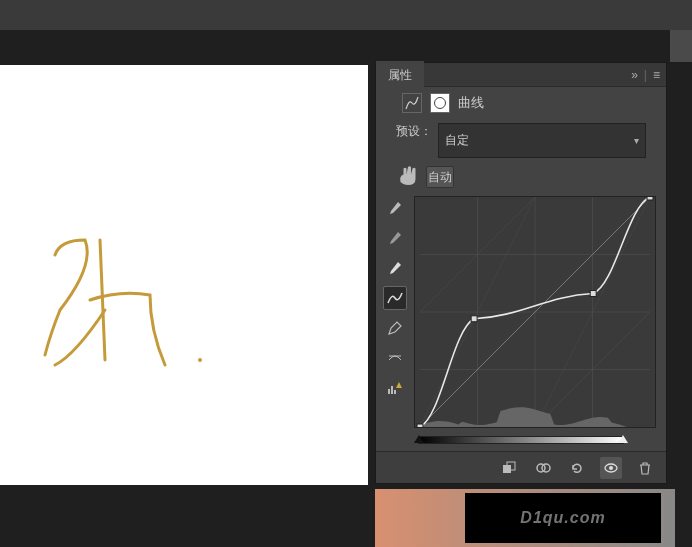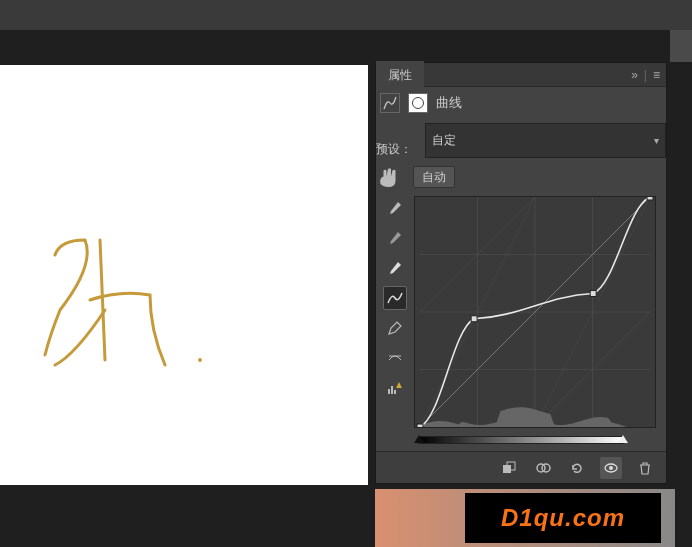--- a/index.html
+++ b/index.html
@@ -75,21 +75,21 @@
     align-items: center;
     padding-right: 6px;
     gap: 6px;
   }
   .collapse-icon, .menu-icon { cursor: pointer; color: #aaa; }
 
   .adjust-type {
     display: flex;
     align-items: center;
     gap: 8px;
-    padding: 6px 4px;
+    padding: 6px 26px;
   }
   .adjust-type .type-icon {
     width: 20px; height: 20px;
     border: 1px solid #666;
     display: flex; align-items: center; justify-content: center;
   }
   .adjust-type .curves-icon svg { width: 14px; height: 14px; }
   .adjust-type .mask-icon {
     background: #fff;
     color: #000;
@@ -99,23 +99,23 @@
     content: "";
     width: 10px; height: 10px;
     border: 1px solid #444;
     border-radius: 50%;
     position: absolute;
   }
   .adjust-label { font-size: 13px; }
 
   .row {
     display: flex;
-    align-items: flex-end;
-    gap: 13px;
-    padding: 4px 0;
+    align-items: flex-start;
+    gap: 6px;
+    padding: 4px 20px;
   }
   .row label { width: 36px; font-size: 12px; }
   .select {
     flex: 1;
     height: 35px;
     background: #333;
     border: 1px solid #222;
     display: flex;
     align-items: center;
     padding: 0 6px;
@@ -123,21 +123,21 @@
     position: relative;
   }
   .select::after {
     content: "▾";
     position: absolute;
     right: 6px;
     color: #aaa;
     font-size: 10px;
   }
   .auto-btn {
-    width: 42px;
+    width: 28px;
     height: 22px;
     background: #555;
     border: 1px solid #333;
     font-size: 12px;
     text-align: center;
     line-height: 20px;
     border-radius: 2px;
   }
   .hand-icon {
     width: 24px; height: 20px;
@@ -224,22 +224,22 @@
     bottom: 4px;
     width: 196px;
     height: 50px;
     background: #000;
     display: flex;
     align-items: center;
     justify-content: center;
     flex-direction: column;
   }
   .wm-main {
-    color: #f97316;
-    font-size: 24px;
+    color: #737373;
+    font-size: 16px;
     font-weight: bold;
     font-style: italic;
     letter-spacing: 1px;
   }
   .wm-sub {
     color: #2e7fd8;
     font-size: 12px;
     letter-spacing: 4px;
     margin-top: -2px;
   }

